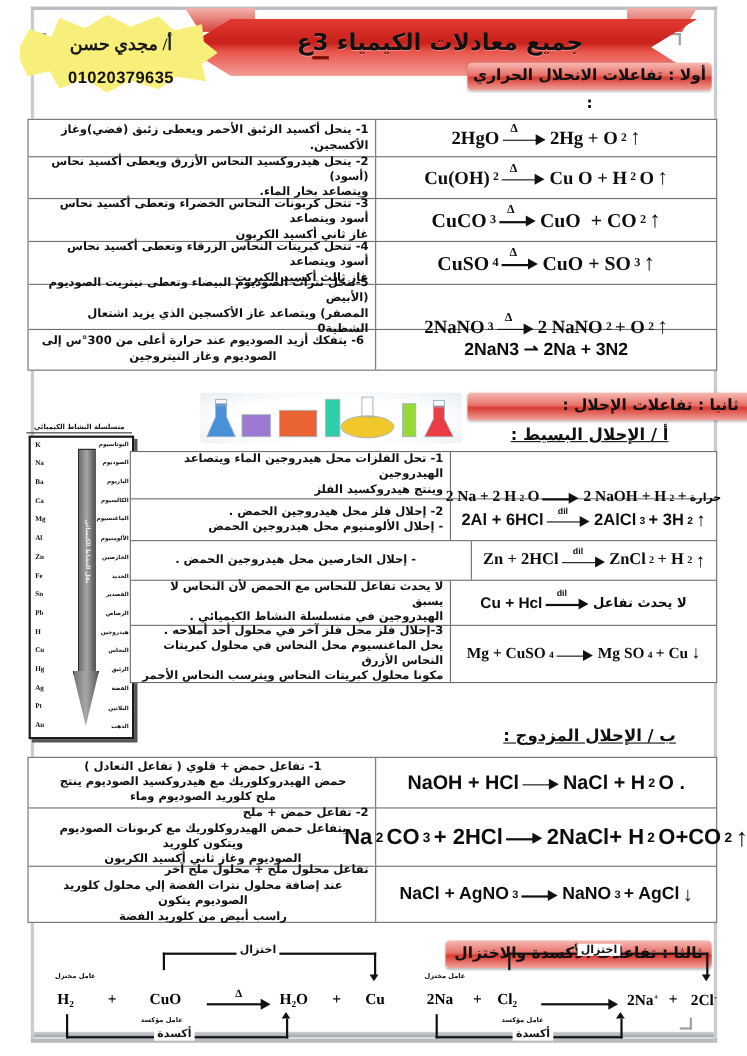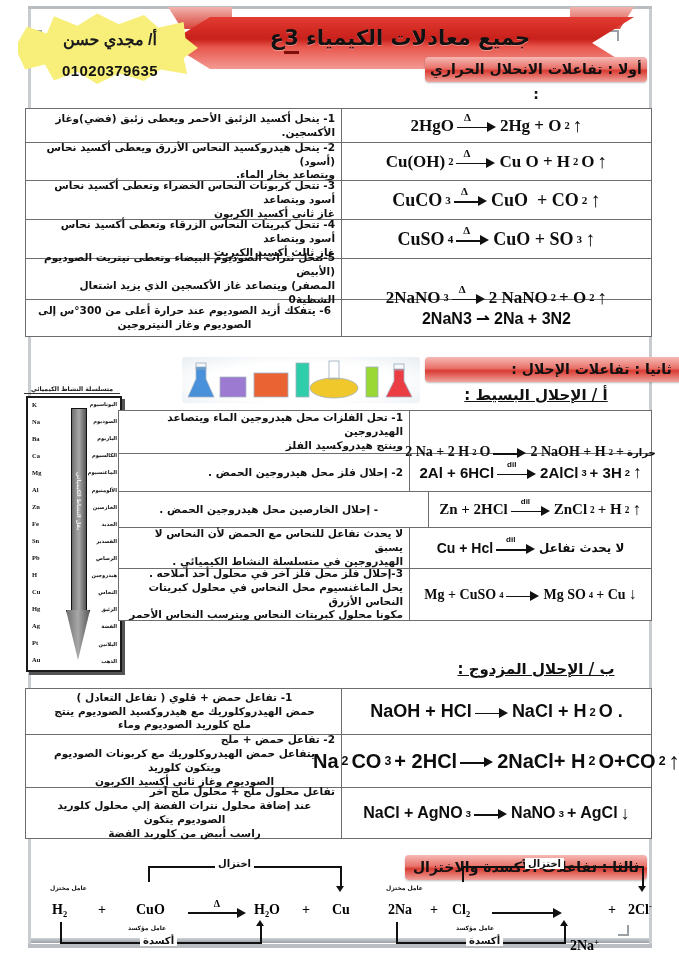--- a/index.html
+++ b/index.html
@@ -23,21 +23,21 @@
   
   .starburst{
     position:absolute;left:18px;top:12px;width:180px;height:72px;
     background:#f7ef7a;
     clip-path:polygon(0% 42%,5% 20%,16% 30%,20% 6%,33% 19%,44% 2%,56% 17%,70% 4%,78% 22%,92% 14%,93% 36%,100% 50%,92% 64%,94% 86%,79% 80%,70% 96%,56% 85%,44% 100%,33% 83%,20% 95%,15% 73%,4% 80%,0% 58%);
     z-index:4;
   }
   .teacher-name{
     position:absolute;left:30px;top:30px;width:160px;text-align:center;
     font-size:16px;font-weight:bold;color:#1a1a1a;z-index:6;
-    font-family:Liberation Sans, sans-serif;
+    font-family:Liberation Serif, serif;
   }
   .teacher-phone{
     position:absolute;left:26px;top:62px;width:168px;text-align:center;
     font-size:15px;font-weight:bold;color:#111;z-index:6;
     font-family:"Liberation Sans",sans-serif;letter-spacing:.4px;
   }
 
   
   .ribbon{
     position:absolute;left:168px;top:17px;width:466px;height:52px;z-index:3;
@@ -358,20 +358,21 @@
     </div>
 
     <div class="row" style="height:37px;">
       <div class="cell-eq" style="width:242px;">
         <span class="eq" style="font-size:15px;font-family:'Liberation Sans',sans-serif;">2Al + 6HCl<span class="arrow">
               <span class="lbl small">dil</span>
             </span>2AlCl<sub>3</sub> + 3H<sub>2</sub> <span class="up">↑</span></span>
       </div>
       <div class="cell-txt" style="width:288px;">
         <p>2- إحلال فلز محل هيدروجين الحمض .</p>
+        <p>-    إحلال الألومنيوم محل هيدروجين الحمض</p>
       </div>
     </div>
 
     <div class="row" style="height:35px;">
       <div class="cell-eq" style="width:242px;margin-left:44px;">
         <span class="eq" style="font-size:15px;">Zn + 2HCl<span class="arrow">
               <span class="lbl small">dil</span>
             </span>ZnCl<sub>2</sub> + H<sub>2</sub> <span class="up">↑</span></span>
       </div>
       <div class="cell-txt" style="width:288px;">
@@ -472,21 +473,21 @@
     <div class="tip-up" style="left:216px;top:40px;"></div>
     <div class="rx-word" style="left:100px;top:55px;">أكسدة</div>
   </div>
 
   <div class="redox" style="left:380px;top:880px;width:270px;height:70px;">
     <div class="rx-lbl" style="left:6px;top:4px;">عامل مختزل</div>
     <div class="rx-eq" style="left:8px;top:22px;">2Na</div>
     <div class="rx-eq" style="left:50px;top:22px;">+</div>
     <div class="rx-eq" style="left:72px;top:22px;">Cl<sub>2</sub></div>
     <div class="rx-arrow" style="left:112px;top:26px;width:70px;"></div>
-    <div class="rx-eq" style="left:190px;top:22px;margin-top:36px;">2Na<sup>+</sup></div>
+    <div class="rx-eq" style="left:190px;top:22px;">2Na<sup>+</sup></div>
     <div class="rx-eq" style="left:228px;top:22px;">+</div>
     <div class="rx-eq" style="left:248px;top:22px;">2Cl<sup>-</sup></div>
 
     <div class="ln" style="left:82px;top:-14px;width:2px;height:16px;"></div>
     <div class="ln" style="left:82px;top:-14px;width:182px;height:2px;"></div>
     <div class="ln" style="left:262px;top:-14px;width:2px;height:22px;"></div>
     <div class="tip-down" style="left:258px;top:6px;"></div>
     <div class="rx-word" style="left:145px;top:-22px;">اختزال</div>
 
     <div class="rx-lbl" style="left:76px;top:44px;">عامل مؤكسد</div>

